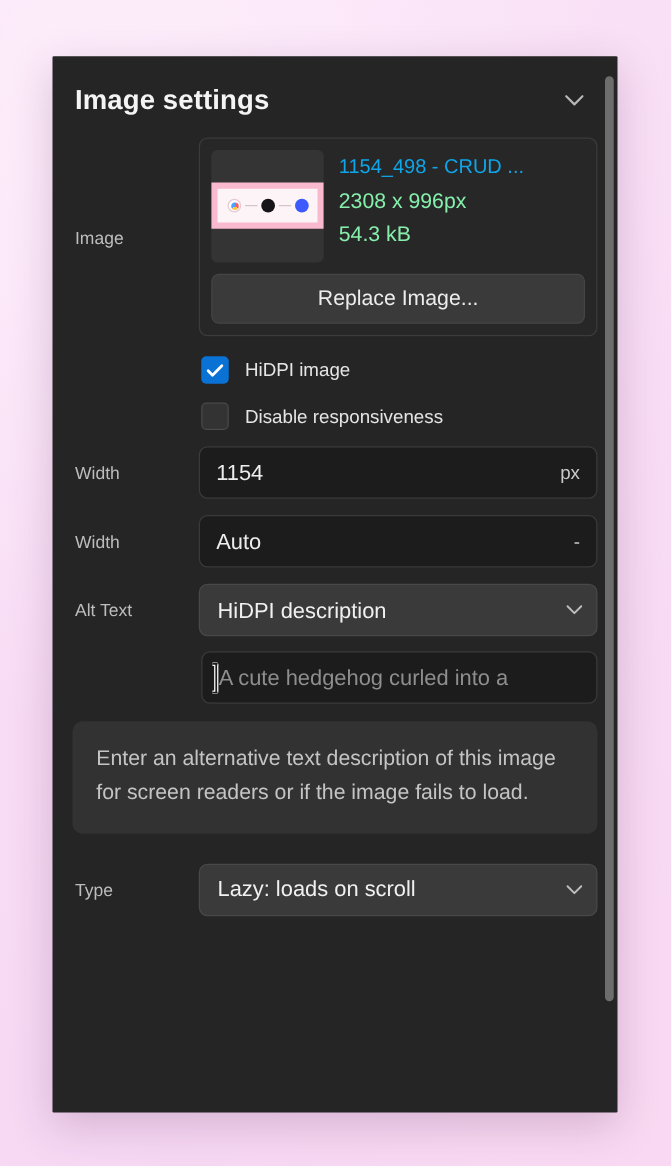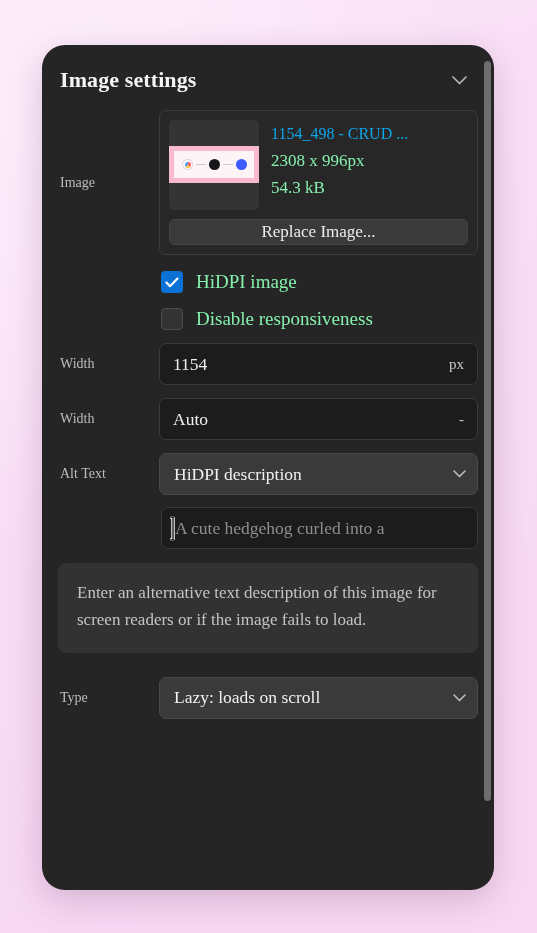--- a/index.html
+++ b/index.html
@@ -20,24 +20,23 @@
   }
 
   
   .panel {
     position: absolute;
     left: 42px;
     top: 45px;
     width: 452px;
     height: 845px;
     background: #252525;
-    border-radius: 23px;
+    border-radius: 1px;
     box-shadow: 0 10px 34px rgba(90,40,90,0.22);
     overflow: hidden;
-    font-family: Liberation Serif, serif;
   }
 
   .panel-inner {
     position: absolute;
     inset: 0;
     padding: 0 16px 0 16px;
   }
 
   
   .panel-header {
@@ -137,21 +136,21 @@
   .image-dims, .image-size {
     font-size: 17px;
     color: #86efac;
     line-height: 1.62;
     white-space: nowrap;
   }
 
   .replace-btn {
     margin-top: 9px;
     width: 100%;
-    height: 26px;
+    height: 40px;
     border-radius: 6px;
     background: #3a3a3a;
     border: 1px solid #454545;
     color: #ededed;
     font-size: 17px;
     font-family: inherit;
     display: flex;
     align-items: center;
     justify-content: center;
     cursor: pointer;
@@ -172,21 +171,21 @@
     flex: 0 0 22px;
     border-radius: 4px;
     display: flex; align-items: center; justify-content: center;
   }
   .cb.on { background: #0a72d4; }
   .cb.on svg { display: block; }
   .cb.off {
     background: #333333;
     border: 1px solid #4a4a4a;
   }
-  .check-label { font-size: 19px; color: #86efac; }
+  .check-label { font-size: 15px; color: #e5e5e5; }
 
   
   .input-box {
     height: 42px;
     border-radius: 7px;
     background: #1c1c1c;
     border: 1px solid #3a3a3a;
     display: flex;
     align-items: center;
     padding: 0 13px;

